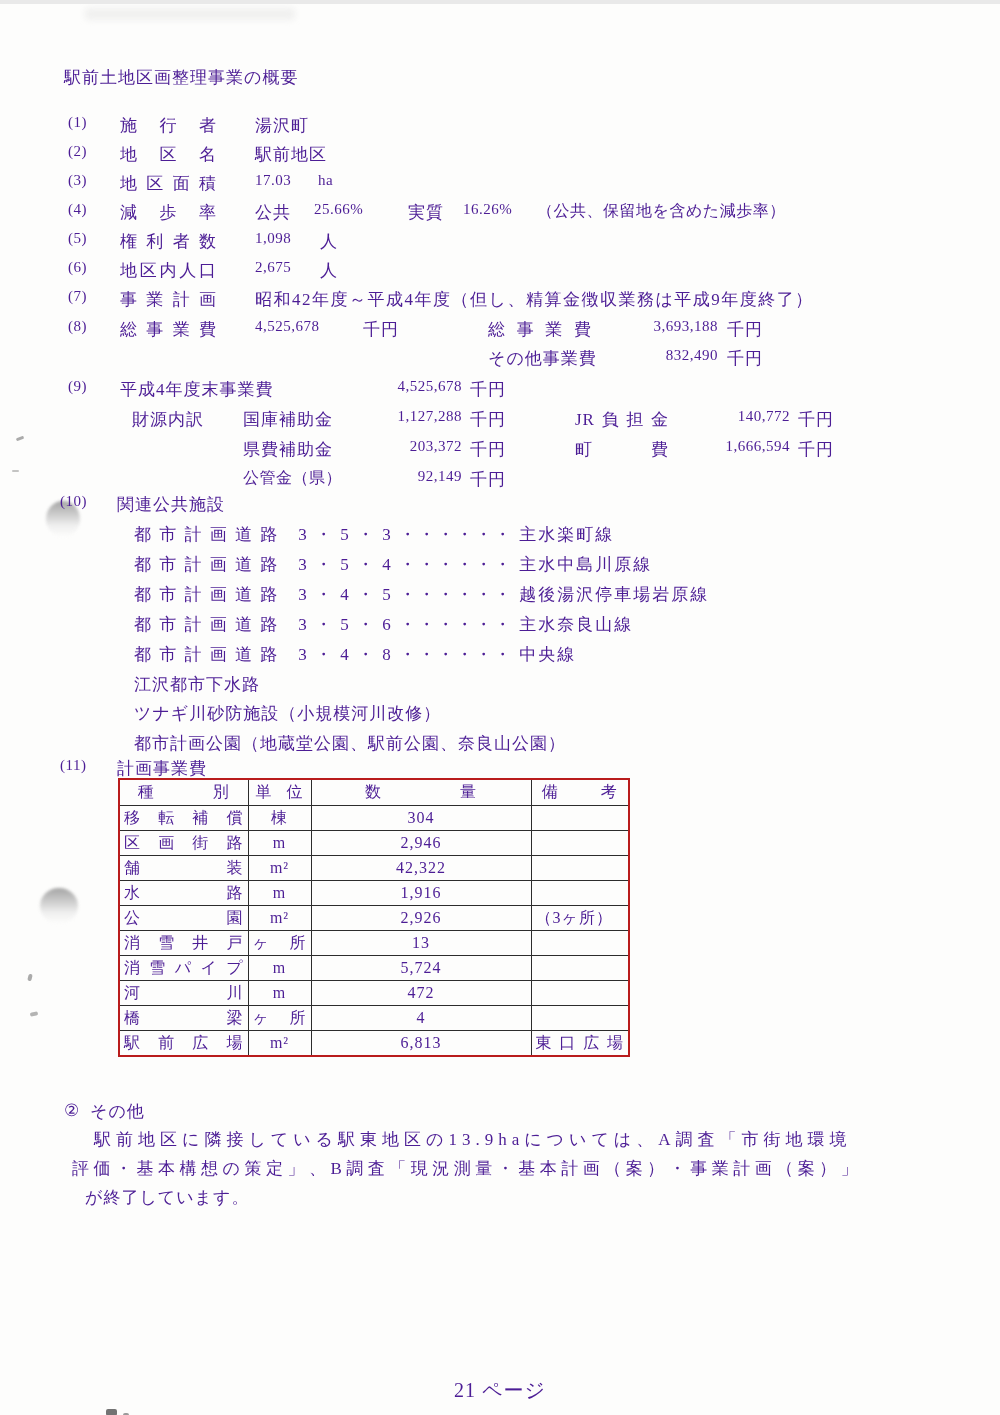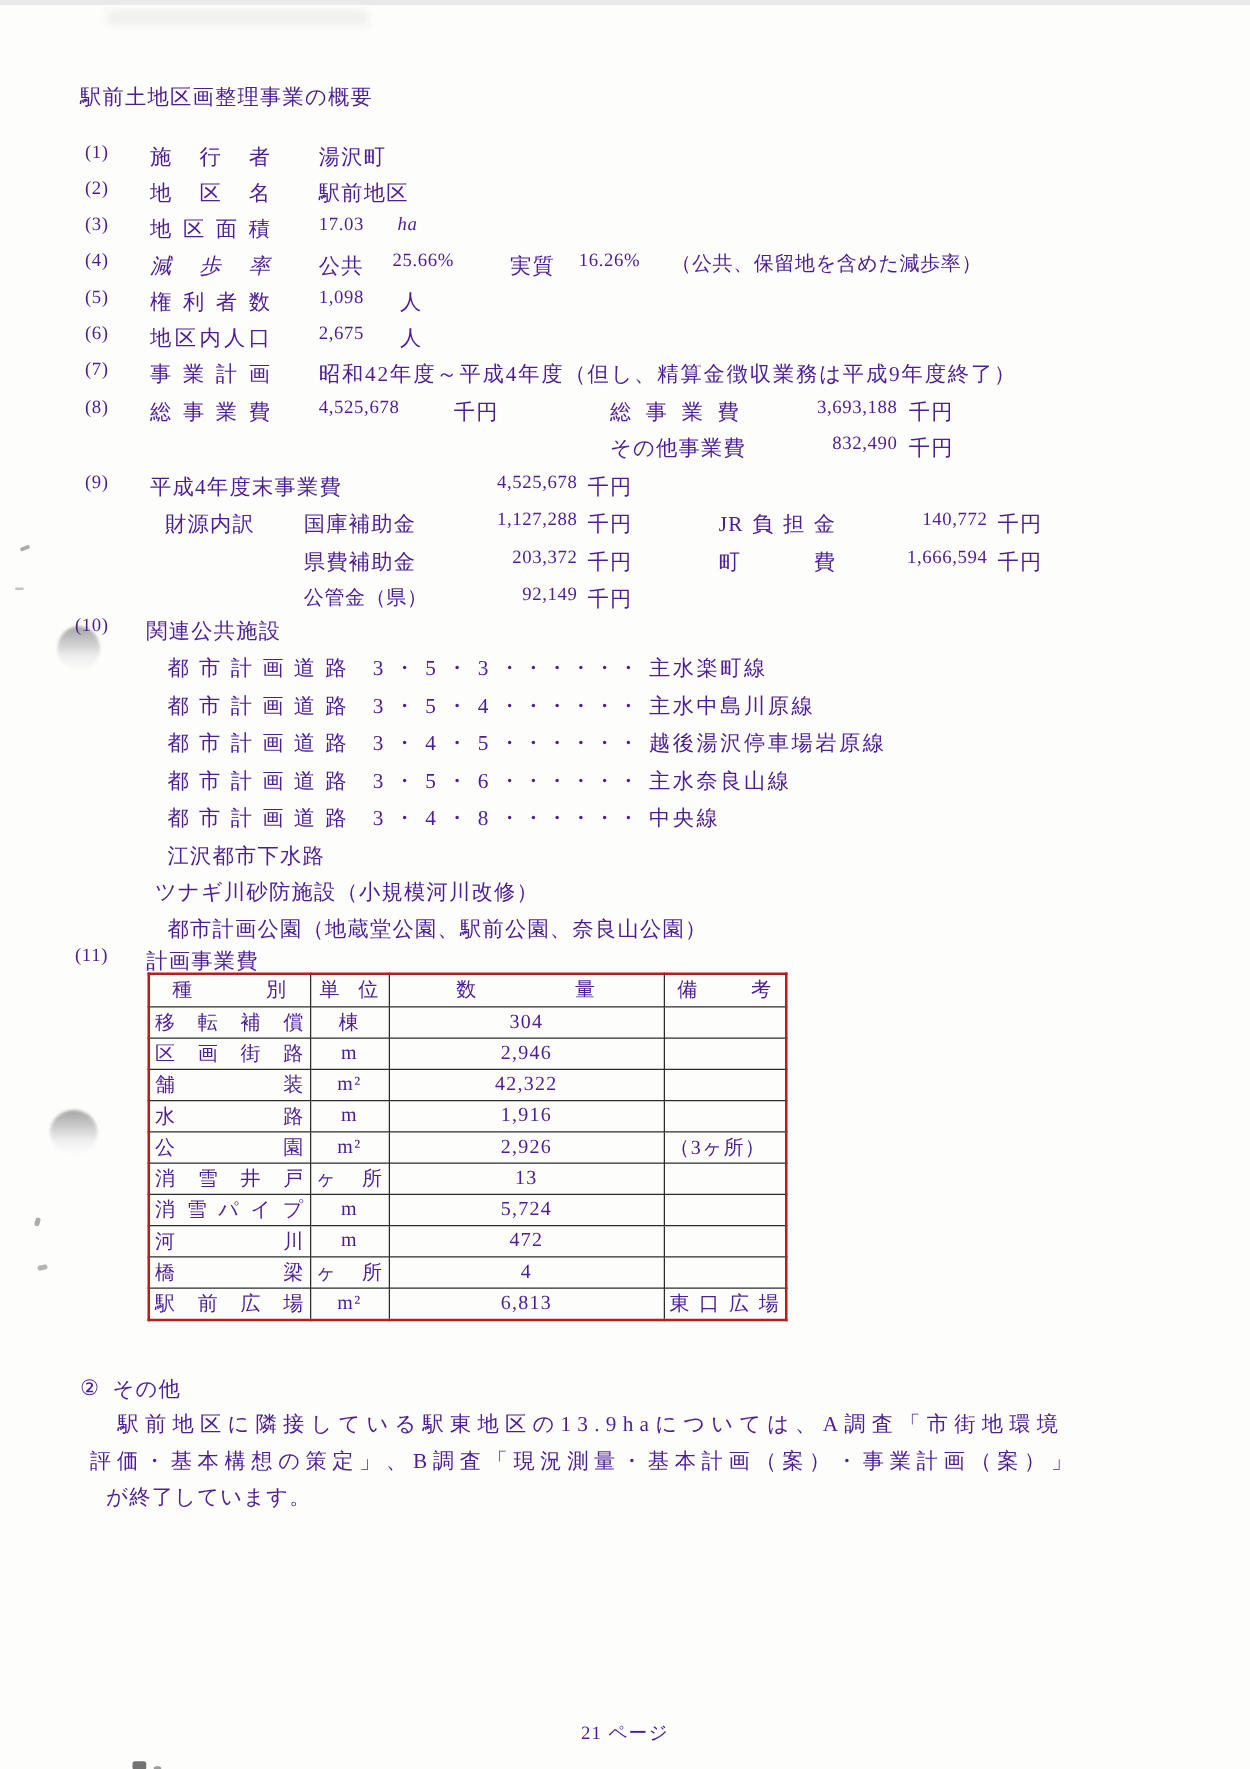--- a/index.html
+++ b/index.html
@@ -65,26 +65,26 @@
   <div class="ln" style="top:139px;">
     <span class="at num" style="left:68px;">(2)</span>
     <span class="at jw" style="left:120px;width:97px;">地区名</span>
     <span class="at" style="left:255px;">駅前地区</span>
   </div>
 
   <div class="ln" style="top:168px;">
     <span class="at num" style="left:68px;">(3)</span>
     <span class="at jw" style="left:120px;width:97px;">地区面積</span>
     <span class="at num" style="left:255px;">17.03</span>
-    <span class="at num" style="left:318px;font-style:italic;">ha</span>
+    <span class="at num" style="left:318px;">ha</span>
   </div>
 
   <div class="ln" style="top:197px;">
     <span class="at num" style="left:68px;">(4)</span>
-    <span class="at jw" style="left:120px;width:97px;font-style:italic;">減歩率</span>
+    <span class="at jw" style="left:120px;width:97px;">減歩率</span>
     <span class="at" style="left:255px;">公共</span>
     <span class="at num" style="left:314px;">25.66%</span>
     <span class="at" style="left:408px;">実質</span>
     <span class="at num" style="left:463px;">16.26%</span>
     <span class="at note" style="left:537px;">（公共、保留地を含めた減歩率）</span>
   </div>
 
   <div class="ln" style="top:226px;">
     <span class="at num" style="left:68px;">(5)</span>
     <span class="at jw" style="left:120px;width:97px;">権利者数</span>
@@ -165,21 +165,21 @@
   <div class="ln" style="top:609px;">
     <span class="at" style="left:134px;letter-spacing:2px;">都 市 計 画 道 路　3 ・ 5 ・ 6 ・・・・・・ 主水奈良山線</span>
   </div>
   <div class="ln" style="top:639px;">
     <span class="at" style="left:134px;letter-spacing:2px;">都 市 計 画 道 路　3 ・ 4 ・ 8 ・・・・・・ 中央線</span>
   </div>
   <div class="ln" style="top:669px;">
     <span class="at" style="left:134px;">江沢都市下水路</span>
   </div>
   <div class="ln" style="top:698px;">
-    <span class="at" style="left:124px;">ツナギ川砂防施設（小規模河川改修）</span>
+    <span class="at" style="left:134px;">ツナギ川砂防施設（小規模河川改修）</span>
   </div>
   <div class="ln" style="top:728px;">
     <span class="at" style="left:134px;">都市計画公園（地蔵堂公園、駅前公園、奈良山公園）</span>
   </div>
 
   <div class="ln" style="top:753px;">
     <span class="at num" style="left:60px;">(11)</span>
     <span class="at" style="left:117px;">計画事業費</span>
   </div>
 
@@ -267,17 +267,17 @@
   <div class="ln" style="top:1124px;">
     <span class="at" style="left:94px;letter-spacing:5px;">駅前地区に隣接している駅東地区の13.9haについては、A調査「市街地環境</span>
   </div>
   <div class="ln" style="top:1153px;">
     <span class="at" style="left:72px;letter-spacing:4.5px;">評価・基本構想の策定」、B調査「現況測量・基本計画（案）・事業計画（案）」</span>
   </div>
   <div class="ln" style="top:1182px;">
     <span class="at" style="left:85px;">が終了しています。</span>
   </div>
 
-  <div class="ln" style="top:1373px;left:0;width:1000px;text-align:center;font-size:15px;">
+  <div class="ln" style="top:1373px;left:0;width:1000px;text-align:center;font-size:20px;">
     <span>21 ページ</span>
   </div>
 
 </div>
 
 </body></html>

